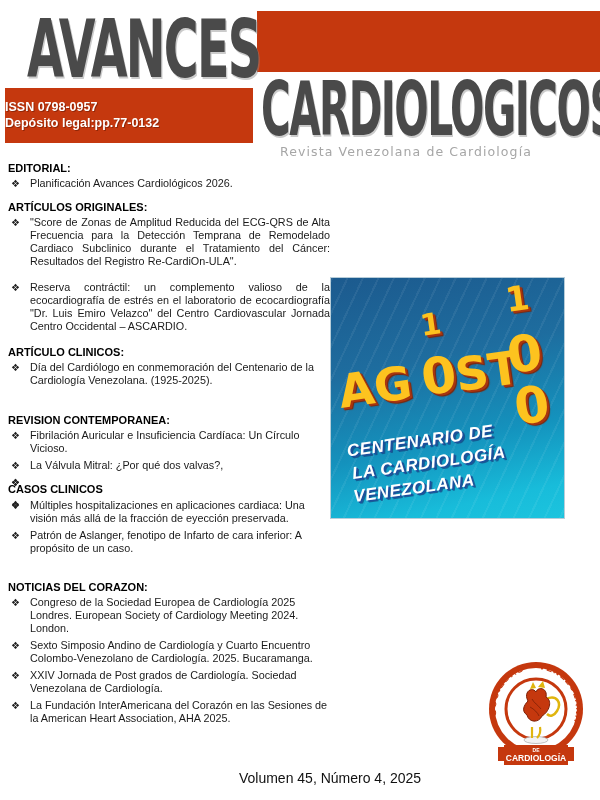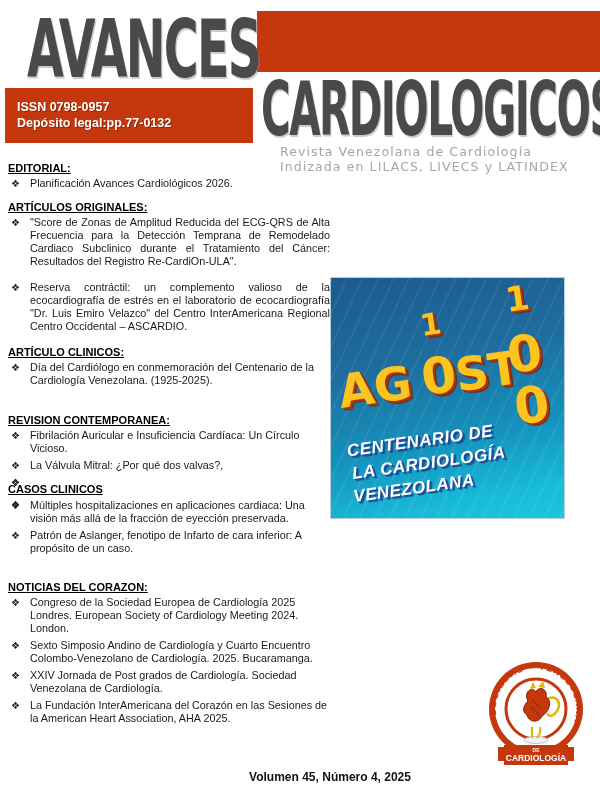--- a/index.html
+++ b/index.html
@@ -3,33 +3,33 @@
 <meta charset="utf-8">
 <style>
   html,body{margin:0;padding:0;}
   body{
     width:600px;height:800px;position:relative;background:#ffffff;overflow:hidden;
     font-family:"Liberation Sans",sans-serif;color:#1a1a1a;
   }
   
   .topbar{position:absolute;left:257px;top:11px;width:343px;height:61px;background:#c5380e;}
   .issn-box{position:absolute;left:5px;top:88px;width:248px;height:55px;background:#c5380e;}
-  .issn-box .line{color:#fff;font-weight:bold;font-size:12.5px;line-height:16px;padding-left:12px;
+  .issn-box .line{color:#fff;font-weight:bold;font-size:12.5px;line-height:16px;
     text-shadow:1px 1px 0 rgba(90,20,0,.5);}
   .issn-box .line:first-child{padding-top:11px;}
   .mast-title{position:absolute;white-space:nowrap;color:#4a4a4a;font-family:"DejaVu Sans",sans-serif;
     font-weight:bold;transform-origin:left top;z-index:3;
     text-shadow:2px 2px 0 rgba(140,140,140,.45);}
   .avances{left:27px;top:3px;font-size:82px;letter-spacing:-3px;transform:scale(0.58,0.97);}
   .cardiologicos{left:261px;top:67px;font-size:78px;letter-spacing:-3px;transform:scale(0.52,0.95);}
   .subtitle{position:absolute;left:280px;top:144px;width:318px;color:#a6a6a6;
     font-size:12.5px;line-height:15px;letter-spacing:1.1px;font-family:"DejaVu Sans",sans-serif;}
   
   .toc{position:absolute;left:8px;top:162px;width:322px;}
-  .toc-heading{font-weight:bold;font-size:11px;text-decoration:underline;margin:11px 0 3px 0;color:#000;}
+  .toc-heading{font-weight:bold;font-size:11px;margin:11px 0 3px 0;color:#000;}
   .toc-section.sec-editorial .toc-heading{margin-top:0;}
   .toc-section.sec-revision-contemporanea .toc-heading{margin-top:27px;}
   .toc-section.sec-noticias-del-corazon .toc-heading{margin-top:26px;}
   .toc-item{position:relative;padding-left:22px;font-size:10.8px;line-height:13px;margin-bottom:4px;}
   .toc-section.justify .toc-item{text-align:justify;margin-bottom:13px;}
   .bullet{position:absolute;left:3px;top:0;font-size:10px;color:#222;}
   
   .poster{position:absolute;left:330px;top:277px;width:233px;height:240px;overflow:hidden;
     border:1px solid #b7cdd9;
     background:linear-gradient(168deg,#1c5a8e 0%,#1e6d9f 35%,#1492bd 65%,#18bcda 88%,#1cc4de 100%);}
@@ -46,46 +46,45 @@
   .n-r0a {left:172px;top:44px; font-size:50px;}
   .n-r0b {left:172px;top:96px; font-size:50px;}
   .caption{position:absolute;left:0;color:#fff;font-weight:900;font-style:italic;
     font-size:17px;line-height:1;letter-spacing:.5px;white-space:nowrap;
     text-shadow:1.5px 1.5px 0 #1d4f9e,2.5px 2.5px 0 rgba(20,60,120,.65);}
   .cap1{top:132px;} .cap2{top:155px;left:2px;} .cap3{top:178px;}
   
   .logo{position:absolute;left:484px;top:658px;width:104px;height:118px;}
   
   .footer{position:absolute;left:60px;top:770px;width:540px;text-align:center;
-    font-weight:bold;font-size:12px;color:#111;}
+    font-weight:normal;font-size:14px;color:#111;}
 </style>
 </head>
 <body>
 
 <div class="topbar"></div>
 <div class="mast-title avances">AVANCES</div>
 <div class="issn-box">
   <div class="line">ISSN 0798-0957</div>
   <div class="line">Depósito legal:pp.77-0132</div>
 </div>
 <div class="mast-title cardiologicos">CARDIOLOGICOS</div>
 <div class="subtitle">
   <div>Revista Venezolana de Cardiología</div>
-  <div>Indizada en LILACS, LIVECS y LATINDEX</div>
 </div>
 
 <div class="toc">
     <div class="toc-section sec-editorial">
       <div class="toc-heading">EDITORIAL:</div>
       <div class="toc-item"><span class="bullet">❖</span><span>Planificación Avances Cardiológicos 2026.</span></div>
     </div>
     <div class="toc-section sec-articulos-originales justify">
       <div class="toc-heading">ARTÍCULOS ORIGINALES:</div>
       <div class="toc-item"><span class="bullet">❖</span><span>"Score de Zonas de Amplitud Reducida del ECG-QRS de Alta Frecuencia para la Detección Temprana de Remodelado Cardiaco Subclinico durante el Tratamiento del Cáncer: Resultados del Registro Re-CardiOn-ULA".</span></div>
-      <div class="toc-item"><span class="bullet">❖</span><span>Reserva contráctil: un complemento valioso de la ecocardiografía de estrés en el laboratorio de ecocardiografía "Dr. Luis Emiro Velazco" del Centro InterAmericana Regional Centro Occidental – ASCARDIO.</span></div>
+      <div class="toc-item"><span class="bullet">❖</span><span>Reserva contráctil: un complemento valioso de la ecocardiografía de estrés en el laboratorio de ecocardiografía "Dr. Luis Emiro Velazco" del Centro Cardiovascular Jornada Centro Occidental – ASCARDIO.</span></div>
     </div>
     <div class="toc-section sec-articulo-especial">
       <div class="toc-heading">ARTÍCULO CLINICOS:</div>
       <div class="toc-item"><span class="bullet">❖</span><span>Día del Cardiólogo en conmemoración del Centenario de la Cardiología Venezolana.  (1925-2025).</span></div>
     </div>
     <div class="toc-section sec-revision-contemporanea">
       <div class="toc-heading">REVISION CONTEMPORANEA:</div>
       <div class="toc-item"><span class="bullet">❖</span><span>Fibrilación Auricular e Insuficiencia Cardíaca: Un Círculo Vicioso.</span></div>
       <div class="toc-item"><span class="bullet">❖</span><span>La Válvula Mitral: ¿Por qué dos valvas?,</span></div>
       <div class="toc-item"><span class="bullet">❖</span></div>

